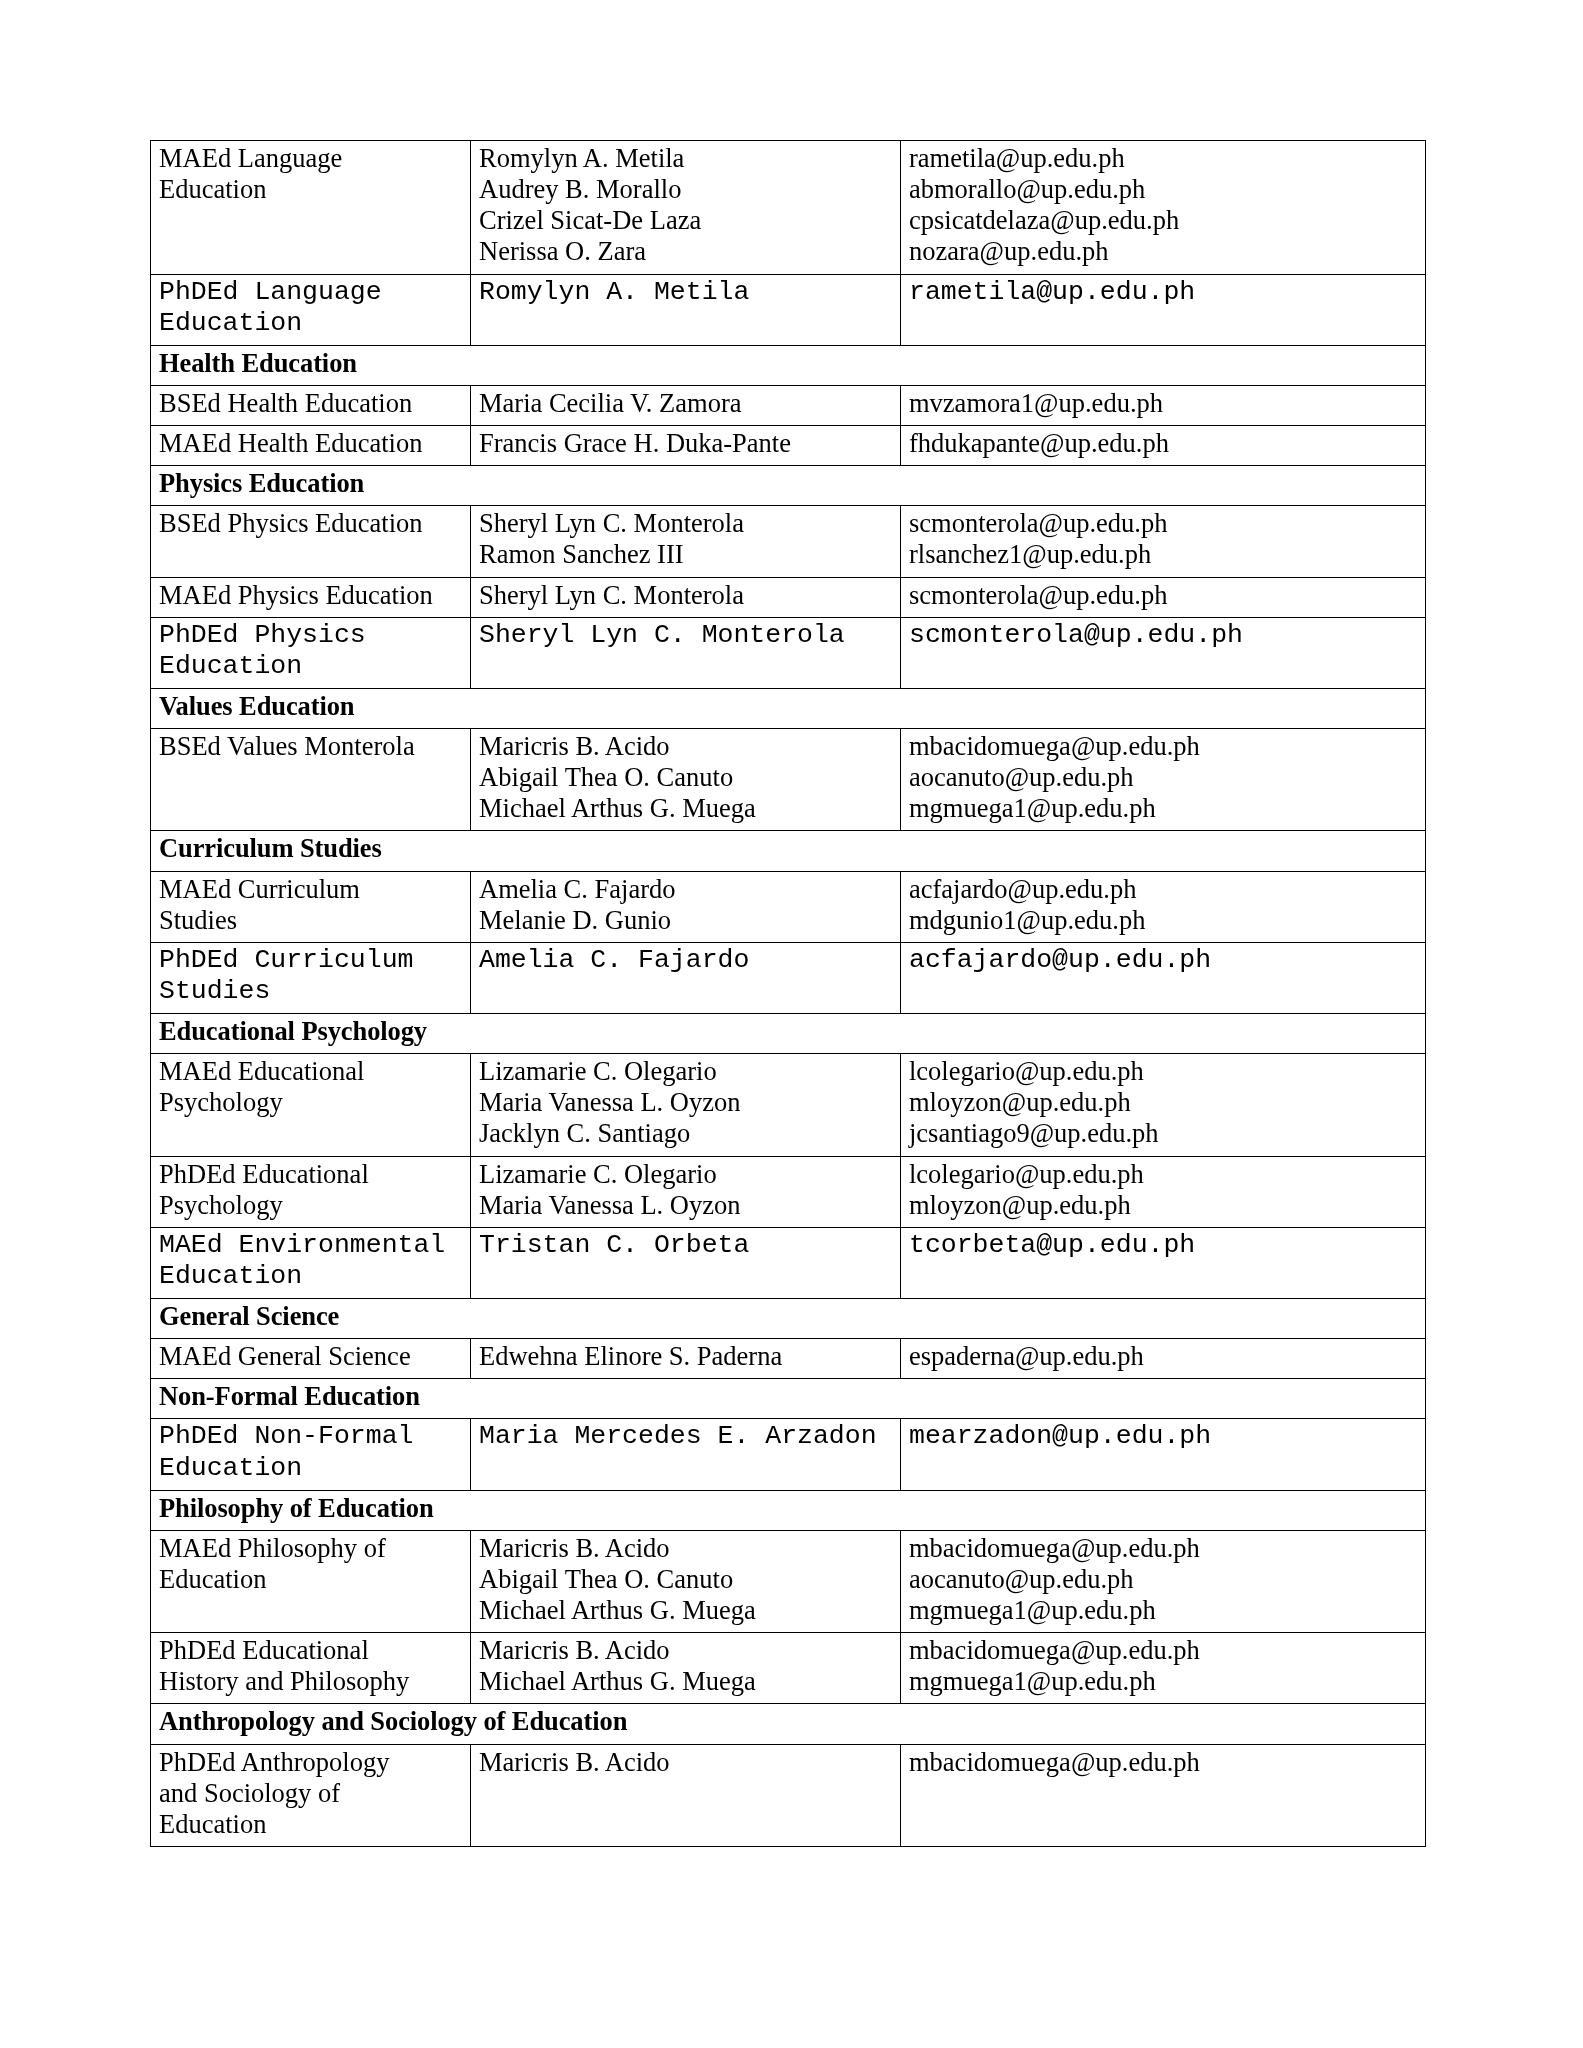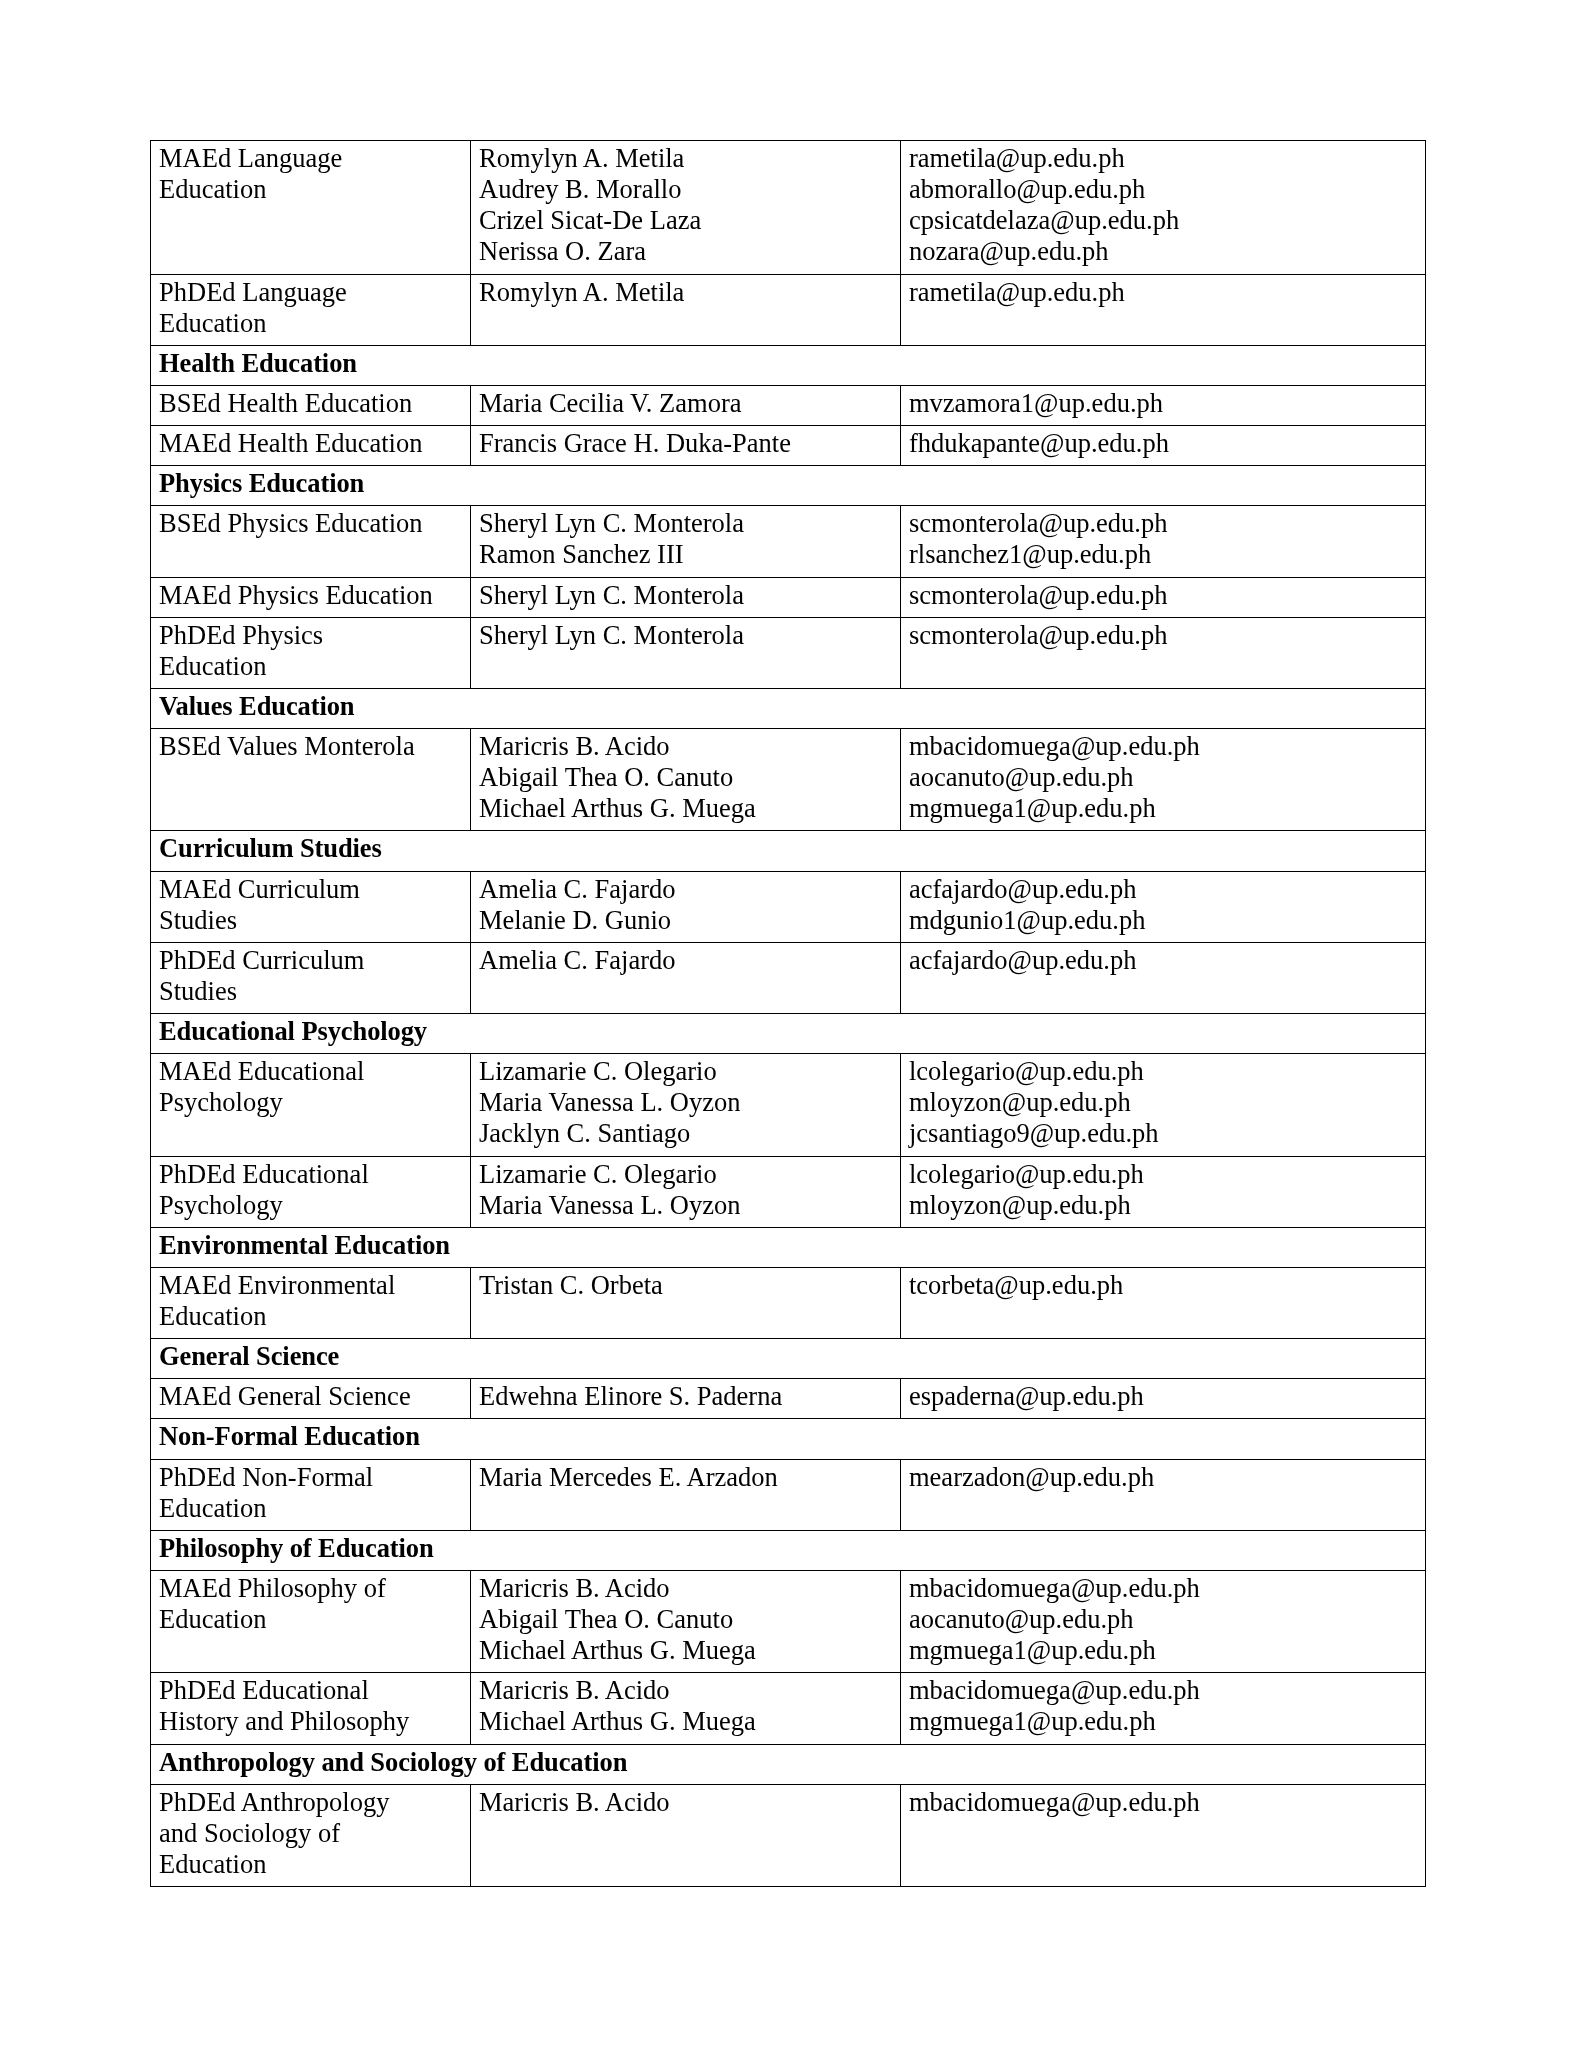--- a/index.html
+++ b/index.html
@@ -49,21 +49,21 @@
     letter-spacing: -0.1px;
   }
   .cell-lines {
     display: block;
   }
   .cell-lines .line {
     display: block;
     white-space: nowrap;
   }
   
-  td.tall { padding-bottom: 30px; }
+  td.tall { padding-bottom: 30px; font-family: Liberation Mono, monospace; }
 </style>
 </head>
 <body>
 
 <div class="page">
   <table class="directory">
     <colgroup>
       <col class="c-program">
       <col class="c-faculty">
       <col class="c-email">
@@ -309,23 +309,20 @@
             </span>
           </td>
           <td class="email">
             <span class="cell-lines">
               <span class="line">lcolegario@up.edu.ph</span>
               <span class="line">mloyzon@up.edu.ph</span>
             </span>
           </td>
         </tr>
         <tr>
-          <td colspan="3" class="section-header">Environmental Education</td>
-        </tr>
-        <tr>
           <td class="program tall">
             <span class="cell-lines">
               <span class="line">MAEd Environmental</span>
               <span class="line">Education</span>
             </span>
           </td>
           <td class="faculty tall">
             <span class="cell-lines">
               <span class="line">Tristan C. Orbeta</span>
             </span>

